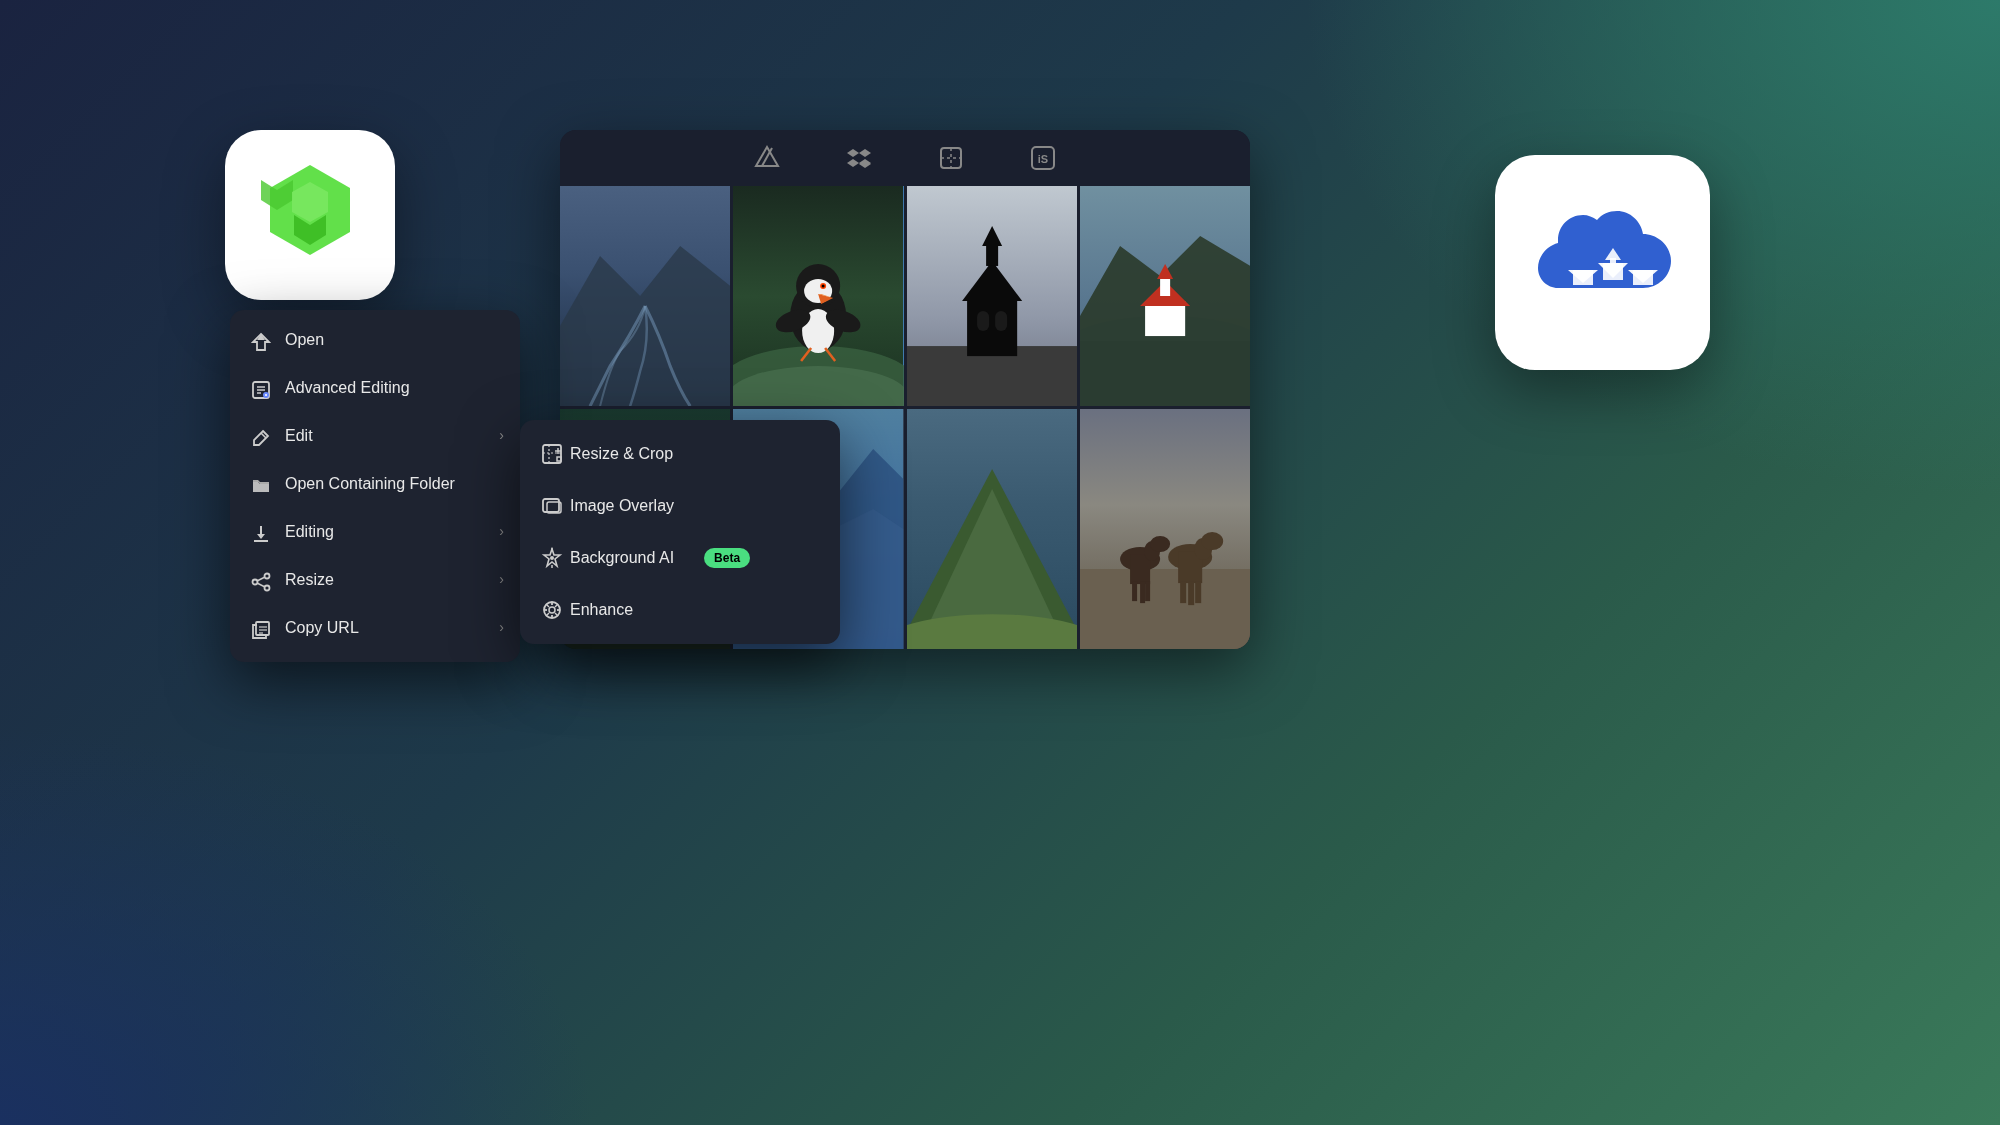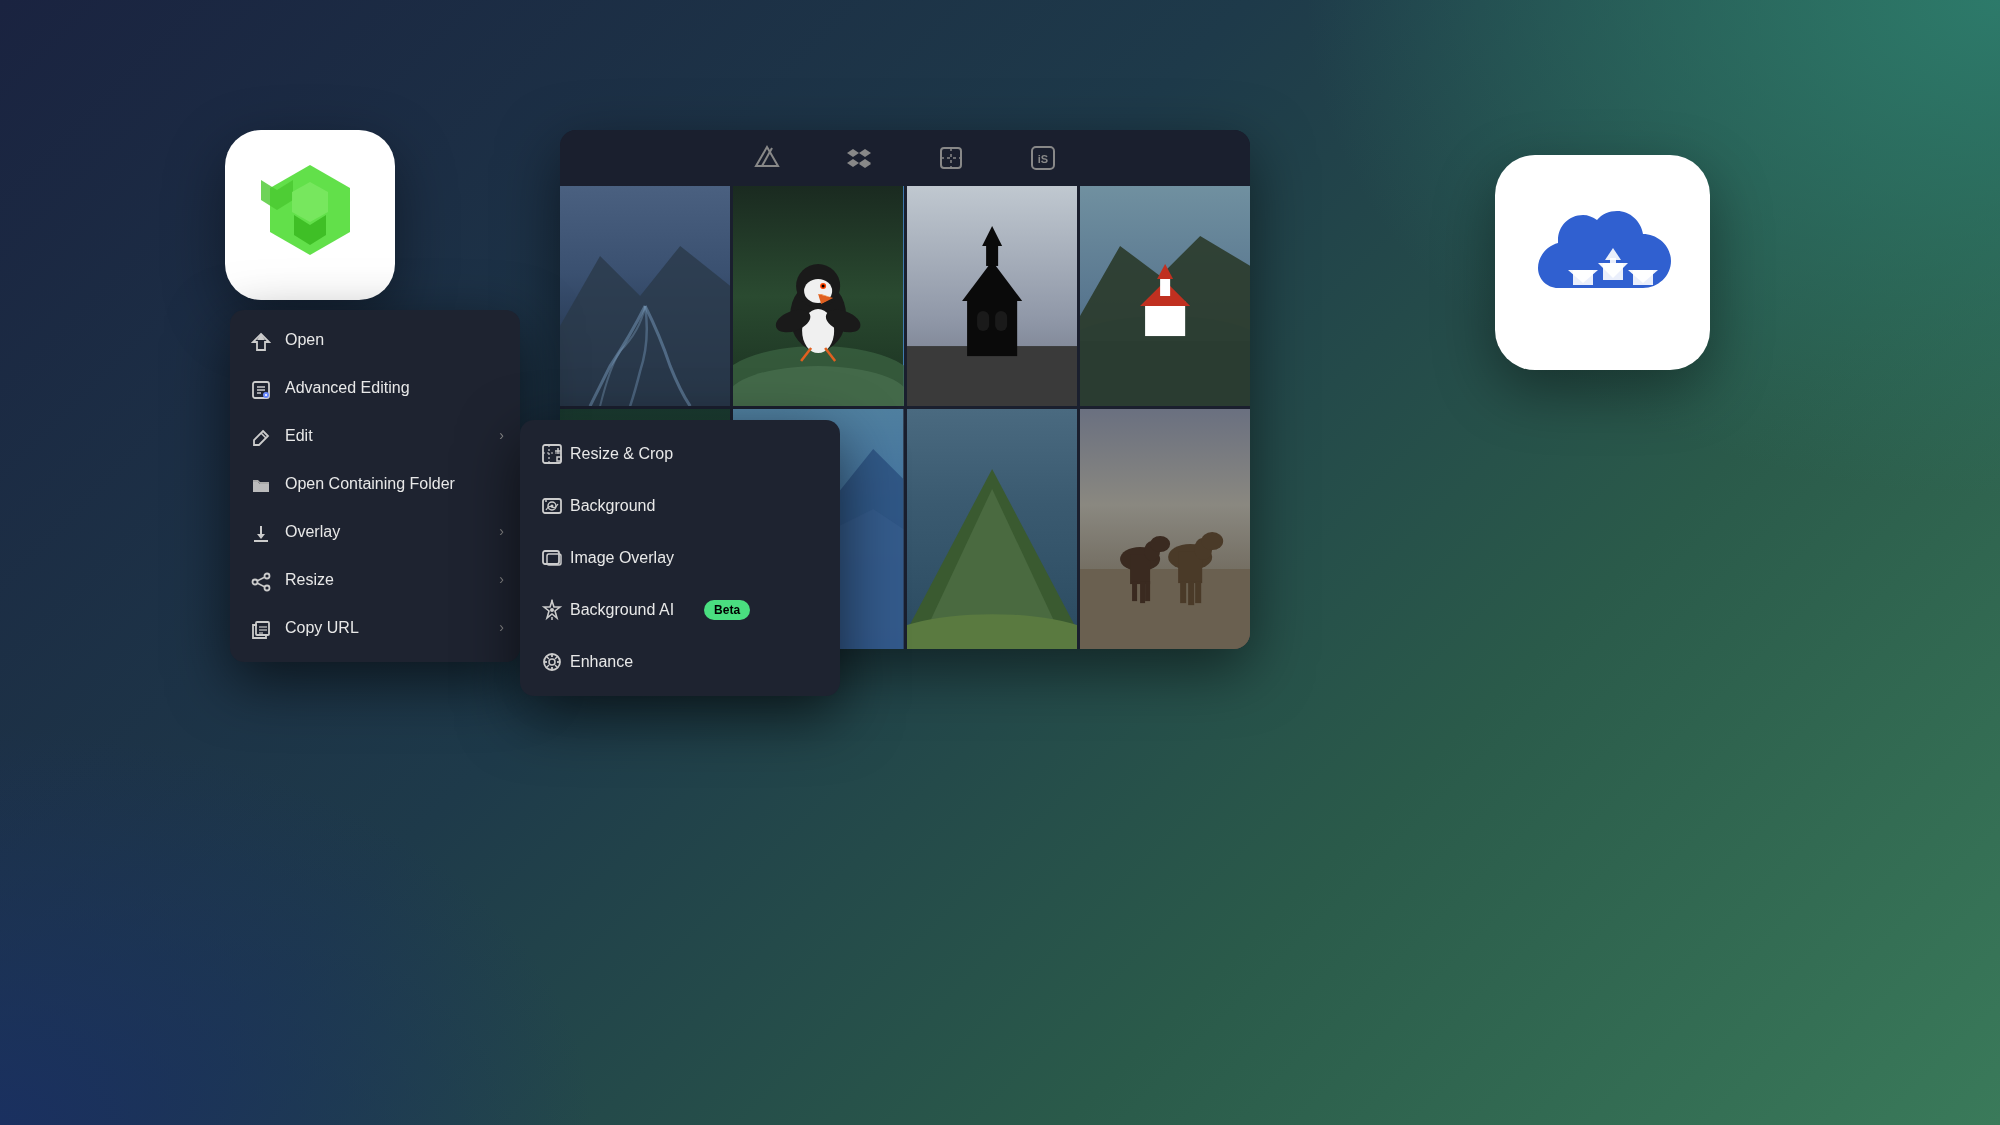--- a/index.html
+++ b/index.html
@@ -578,21 +578,21 @@
   </div>
 
   <div class="menu-item">
     <span class="menu-item-icon">
       <svg width="20" height="20" viewBox="0 0 20 20">
         <line x1="10" y1="2" x2="10" y2="13" stroke="#ccc" stroke-width="2"></line>
         <polygon points="6,10 10,15 14,10" fill="#ccc"></polygon>
         <line x1="3" y1="17" x2="17" y2="17" stroke="#ccc" stroke-width="2"></line>
       </svg>
     </span>
-    <span>Overlay</span>
+    <span>Editing</span>
     <span class="menu-item-arrow">›</span>
   </div>
 
   <div class="menu-item">
     <span class="menu-item-icon">
       <svg width="20" height="20" viewBox="0 0 20 20">
         <circle cx="4" cy="10" r="2.5" fill="none" stroke="#ccc" stroke-width="1.8"></circle>
         <circle cx="16" cy="4" r="2.5" fill="none" stroke="#ccc" stroke-width="1.8"></circle>
         <circle cx="16" cy="16" r="2.5" fill="none" stroke="#ccc" stroke-width="1.8"></circle>
         <line x1="6" y1="9" x2="14" y2="5" stroke="#ccc" stroke-width="1.5"></line>
@@ -627,32 +627,20 @@
         <line x1="8" y1="2" x2="8" y2="22" stroke="#ccc" stroke-width="1.2" stroke-dasharray="2,2"></line>
         <line x1="2" y1="10" x2="22" y2="10" stroke="#ccc" stroke-width="1.2" stroke-dasharray="2,2"></line>
         <polygon points="16,14 20,14 20,18 16,18" fill="none" stroke="#ccc" stroke-width="1.5"></polygon>
         <line x1="14" y1="8" x2="20" y2="8" stroke="#ccc" stroke-width="1.5"></line>
         <line x1="17" y1="5" x2="17" y2="11" stroke="#ccc" stroke-width="1.5"></line>
       </svg>
     </span>
     <span>Resize &amp; Crop</span>
   </div>
 
-  <div class="sub-menu-item">
-    <span class="sub-menu-item-icon">
-      <svg width="22" height="22" viewBox="0 0 22 22">
-        <rect x="2" y="4" width="18" height="14" rx="2" fill="none" stroke="#ccc" stroke-width="1.8"></rect>
-        <circle cx="11" cy="11" r="4" fill="none" stroke="#ccc" stroke-width="1.5"></circle>
-        <circle cx="11" cy="11" r="1.5" fill="#ccc"></circle>
-        <path d="M5,15 Q8,10 11,12 Q14,14 17,9" stroke="#ccc" stroke-width="1.2" fill="none"></path>
-        <line x1="5" y1="6" x2="5" y2="6" stroke="#ccc" stroke-width="2" stroke-linecap="round"></line>
-      </svg>
-    </span>
-    <span>Background</span>
-  </div>
 
   <div class="sub-menu-item">
     <span class="sub-menu-item-icon">
       <svg width="22" height="22" viewBox="0 0 22 22">
         <rect x="2" y="4" width="16" height="13" rx="2" fill="none" stroke="#ccc" stroke-width="1.8"></rect>
         <rect x="6" y="7" width="14" height="11" rx="2" fill="none" stroke="#ccc" stroke-width="1.5"></rect>
       </svg>
     </span>
     <span>Image Overlay</span>
   </div>

